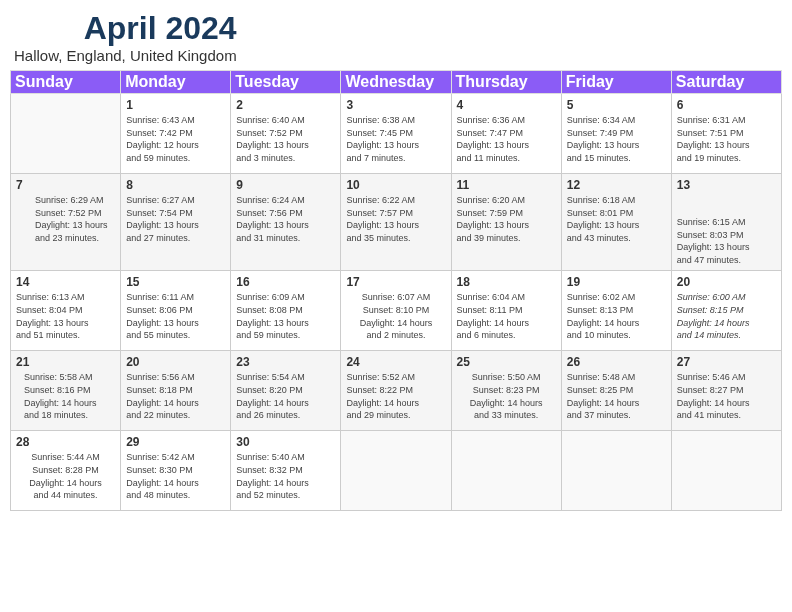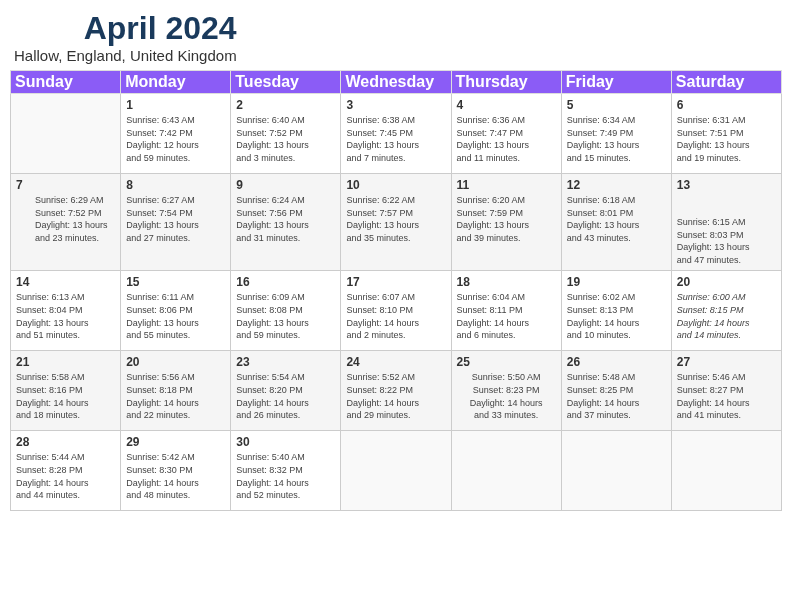--- a/index.html
+++ b/index.html
@@ -221,21 +221,21 @@
         </td>
         <td>
           <span class="day-num">16</span>
           <div class="cell-info" style="white-space: pre-line;">Sunrise: 6:09 AM
 Sunset: 8:08 PM
 Daylight: 13 hours
 and 59 minutes.</div>
         </td>
         <td>
           <span class="day-num">17</span>
-          <div class="cell-info" style="white-space: pre-line;">Sunrise: 6:07 AM
+          <div class="cell-info" style="white-space: pre-line; text-align: center;">Sunrise: 6:07 AM
 Sunset: 8:10 PM
 Daylight: 14 hours
 and 2 minutes.</div>
         </td>
         <td>
           <span class="day-num">18</span>
           <div class="cell-info" style="white-space: pre-line;">Sunrise: 6:04 AM
 Sunset: 8:11 PM
 Daylight: 14 hours
 and 6 minutes.</div>
@@ -251,21 +251,21 @@
           <span class="day-num">20</span>
           <div class="cell-info" style="white-space: pre-line; font-style: italic;">Sunrise: 6:00 AM
 Sunset: 8:15 PM
 Daylight: 14 hours
 and 14 minutes.</div>
         </td>
       </tr>
       <tr>
         <td>
           <span class="day-num">21</span>
-          <div class="cell-info" style="white-space: pre-line;">Sunrise: 5:58 AM
+          <div class="cell-info" style="white-space: pre-line; margin-left: 8px;">Sunrise: 5:58 AM
 Sunset: 8:16 PM
 Daylight: 14 hours
 and 18 minutes.</div>
         </td>
         <td>
           <span class="day-num">20</span>
           <div class="cell-info" style="white-space: pre-line;">Sunrise: 5:56 AM
 Sunset: 8:18 PM
 Daylight: 14 hours
 and 22 minutes.</div>
@@ -302,21 +302,21 @@
           <span class="day-num">27</span>
           <div class="cell-info" style="white-space: pre-line;">Sunrise: 5:46 AM
 Sunset: 8:27 PM
 Daylight: 14 hours
 and 41 minutes.</div>
         </td>
       </tr>
       <tr>
         <td>
           <span class="day-num">28</span>
-          <div class="cell-info" style="white-space: pre-line;">Sunrise: 5:44 AM
+          <div class="cell-info" style="white-space: pre-line; text-align: center;">Sunrise: 5:44 AM
 Sunset: 8:28 PM
 Daylight: 14 hours
 and 44 minutes.</div>
         </td>
         <td>
           <span class="day-num">29</span>
           <div class="cell-info" style="white-space: pre-line;">Sunrise: 5:42 AM
 Sunset: 8:30 PM
 Daylight: 14 hours
 and 48 minutes.</div>

